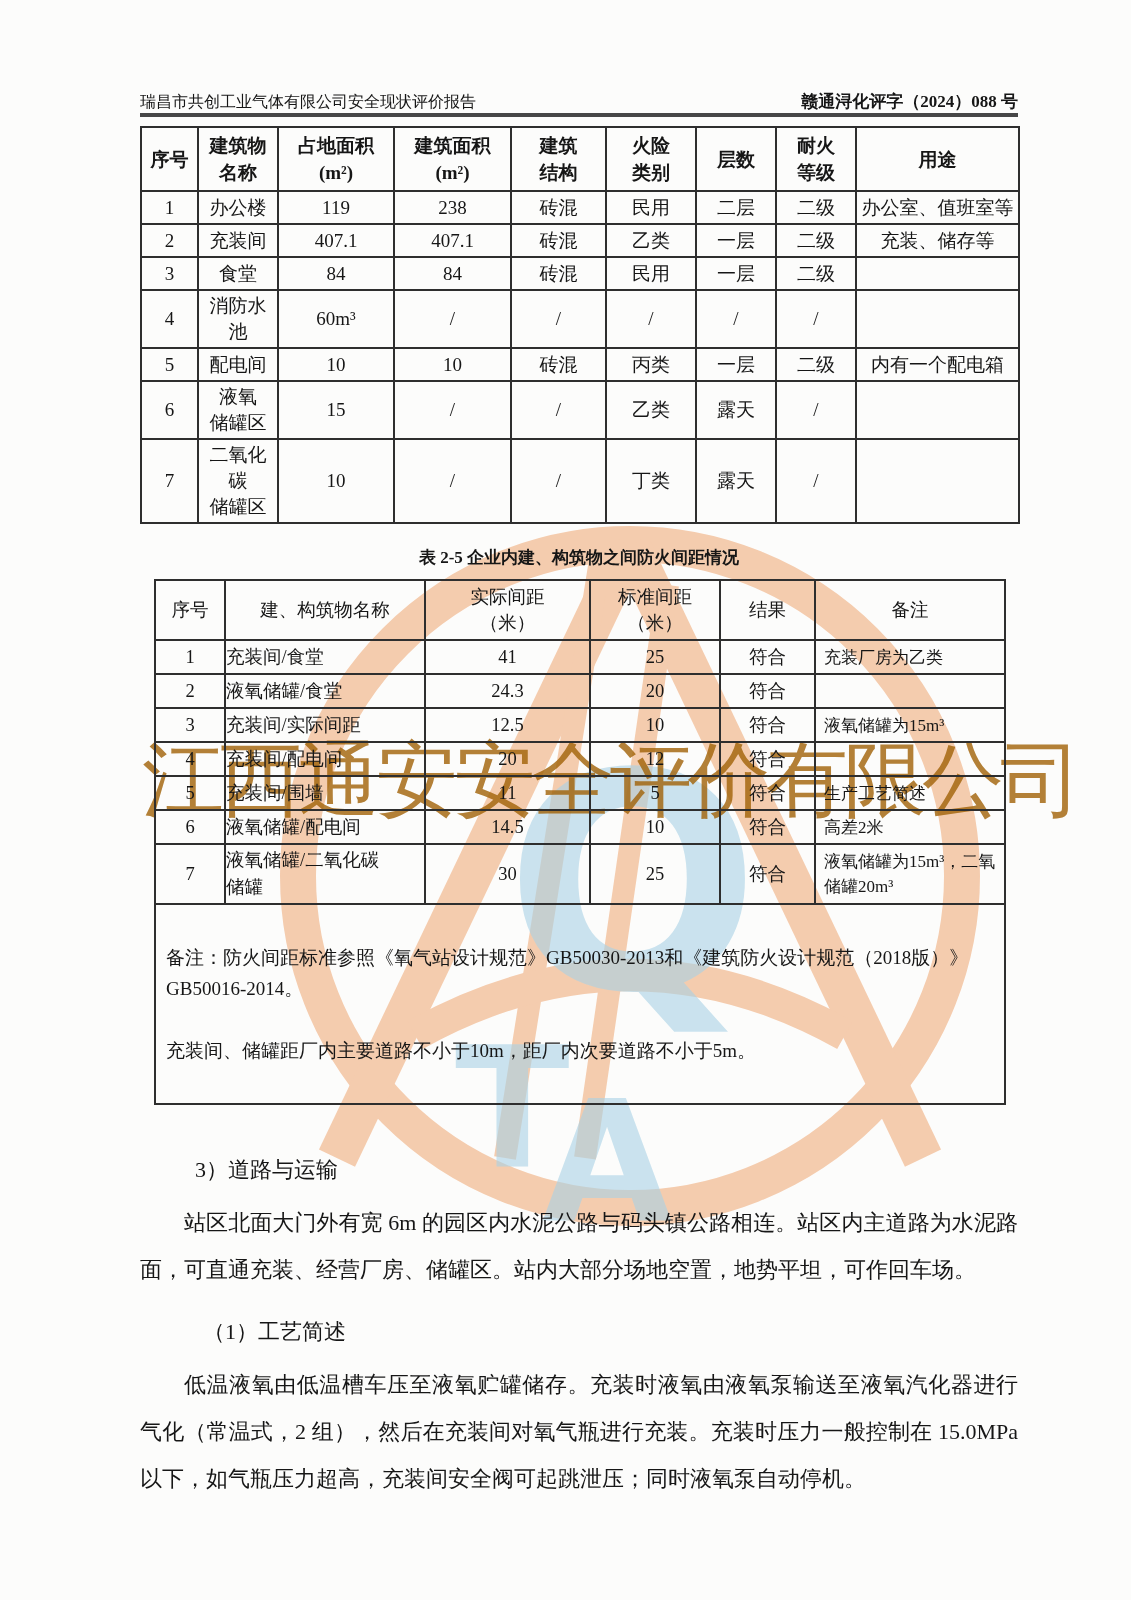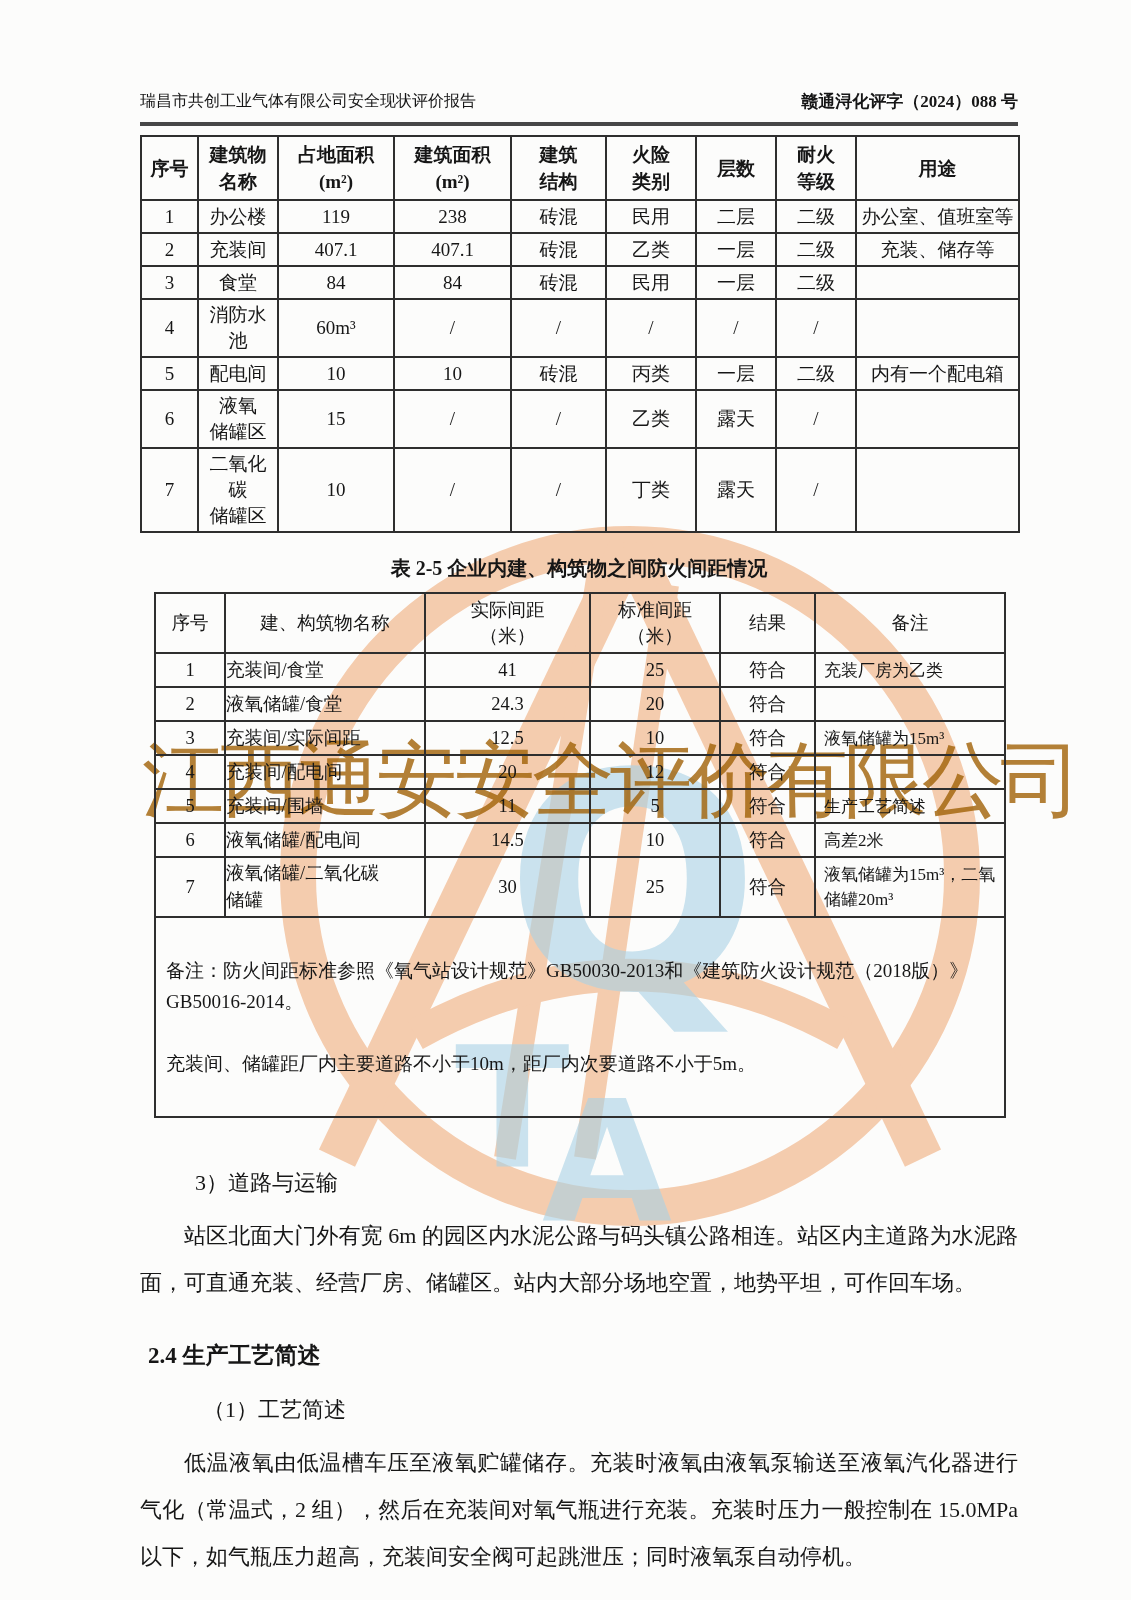--- a/index.html
+++ b/index.html
@@ -19,35 +19,35 @@
   .wm-t { left:455px; top:1025px; font-size:168px; }
   .wm-a { left:542px; top:1078px; font-size:168px; }
   .wm-company {
     position:absolute; left:142px; top:726px; z-index:0;
     font-size:82px; letter-spacing:-4px; white-space:nowrap; opacity:.8;
     font-family:"Liberation Serif","DejaVu Serif",serif;
   }
   
   .content { position:relative; z-index:1; padding:0 113px 0 140px; }
   .page-header {
-    display:flex; justify-content:space-between; align-items:center;
-    margin-top:90px; padding-bottom:9px; border-bottom:4px solid #474747;
+    display:flex; justify-content:space-between; align-items:flex-end;
+    margin-top:90px; border-bottom:4px solid #474747;
   }
   .hdr-left  { font-size:16px; }
   .hdr-right { font-size:17px; font-weight:bold; }
 
   table { border-collapse:collapse; table-layout:fixed; }
   th,td {
     border:2px solid #2e2e2e; text-align:center; vertical-align:middle;
     white-space:pre-line; padding:2px 3px; overflow:hidden;
   }
   .t1 { width:878px; margin-top:9px; font-size:19px; }
   .t1 th { font-weight:bold; height:58px; line-height:27px; }
   .t1 td { height:27px; line-height:26px; }
-  .t2-title { text-align:center; font-size:20px; font-weight:bold; margin:22px 0 10px 0; }
+  .t2-title { text-align:center; font-size:17px; font-weight:bold; margin:22px 0 10px 0; }
   .t2 { width:850px; margin-left:14px; font-size:18.5px; }
   .t2 th { font-weight:normal; height:54px; line-height:26px; }
   .t2 td { height:28px; line-height:27px; }
   .t2 td:nth-child(2) { text-align:left; padding-left:0; }
   .t2 td:nth-child(6) { text-align:left; padding-left:8px; font-size:17px; line-height:25px;border-radius:7px; }
   .t2 .notes { text-align:left; padding:6px 10px; font-size:19px; line-height:31px; height:auto; }
 
   .sec-heading  { margin-top:50px; padding-left:55px; font-size:22px; }
   .para { margin:14px 0 0 0; font-size:22px; line-height:47px; text-align:justify; text-indent:2em; }
   .h24  { margin-top:34px; padding-left:8px; font-size:23px; font-weight:bold; }
@@ -284,18 +284,17 @@
             <div>备注：防火间距标准参照《氧气站设计规范》GB50030-2013和《建筑防火设计规范（2018版）》GB50016-2014。</div>
             <div>充装间、储罐距厂内主要道路不小于10m，距厂内次要道路不小于5m。</div>
           </td>
         </tr>
       </tbody>
     </table>
 
     <div class="sec-heading">3）道路与运输</div>
     <p class="para">站区北面大门外有宽 6m 的园区内水泥公路与码头镇公路相连。站区内主道路为水泥路面，可直通充装、经营厂房、储罐区。站内大部分场地空置，地势平坦，可作回车场。</p>
 
-    <div class="h24">2.4 生产工艺简述</div>
     <div class="sub2">（1）工艺简述</div>
     <p class="para">低温液氧由低温槽车压至液氧贮罐储存。充装时液氧由液氧泵输送至液氧汽化器进行气化（常温式，2 组），然后在充装间对氧气瓶进行充装。充装时压力一般控制在 15.0MPa 以下，如气瓶压力超高，充装间安全阀可起跳泄压；同时液氧泵自动停机。</p>
 
   </div>
 </div>
 
 </body></html>

